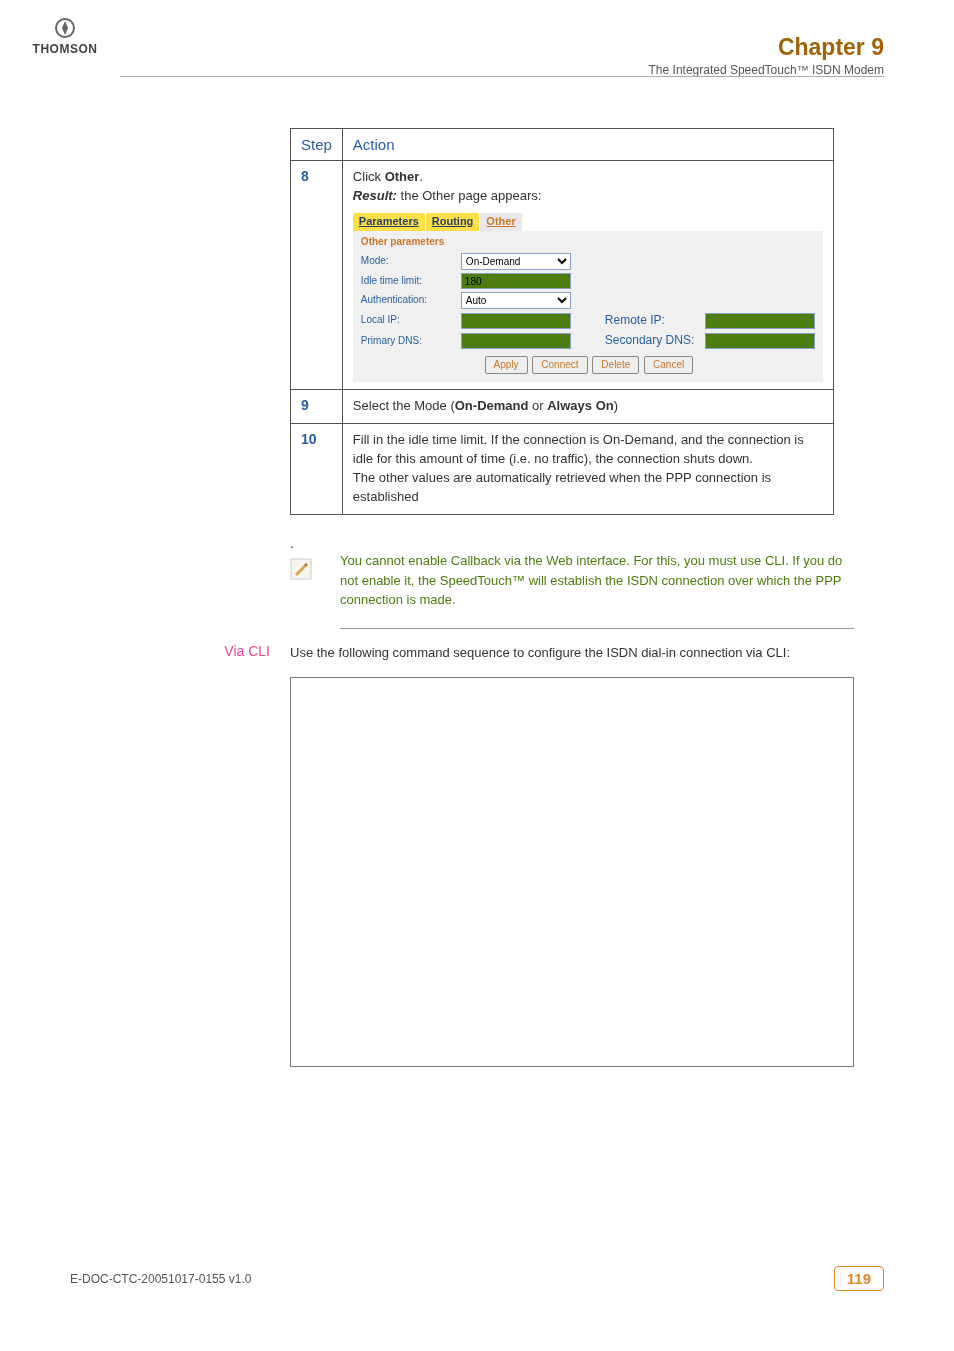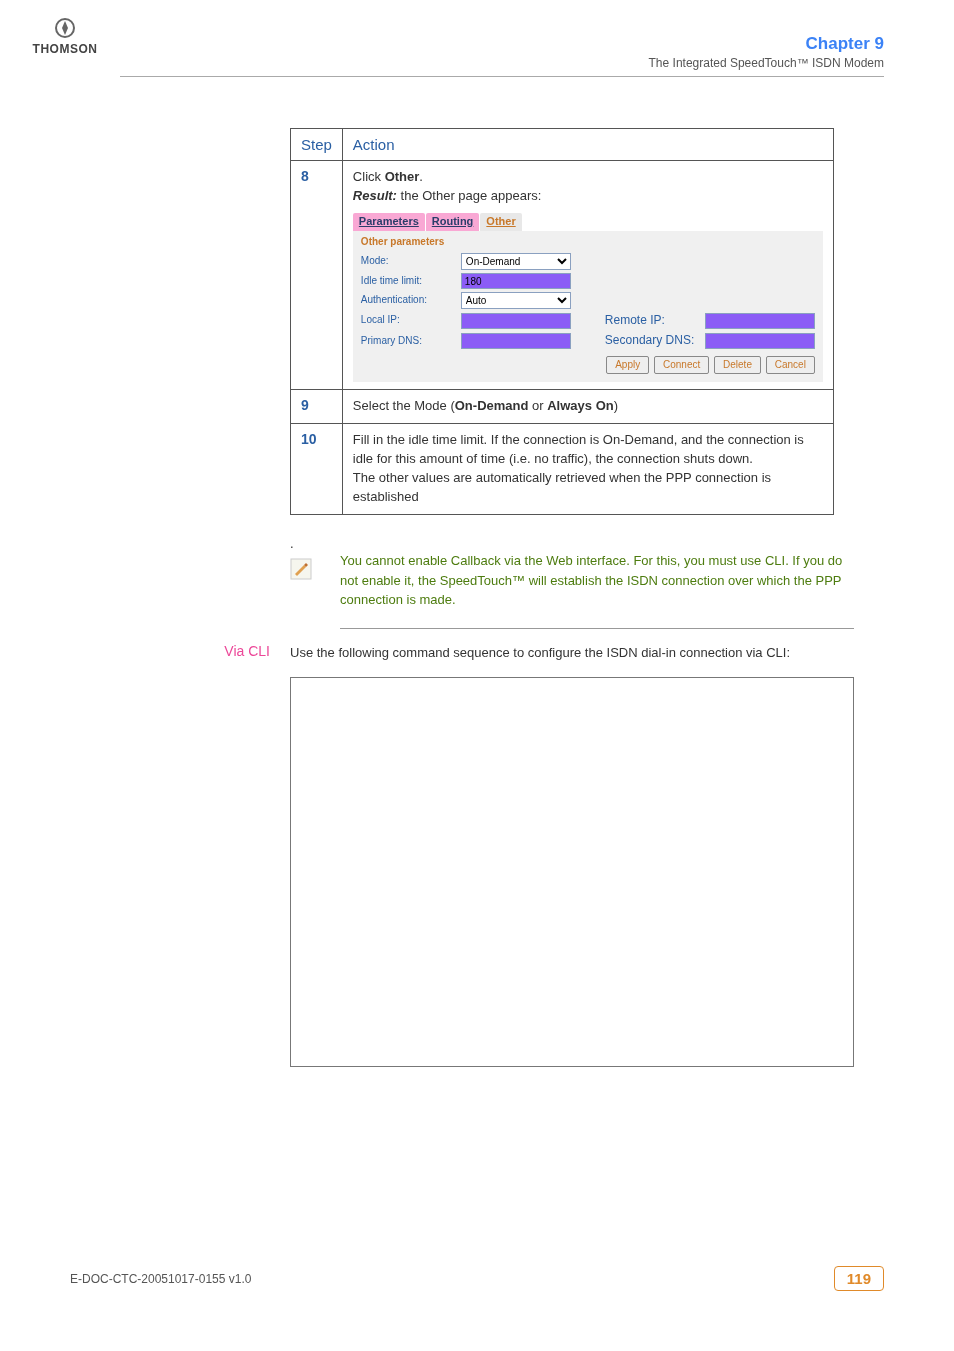--- a/index.html
+++ b/index.html
@@ -21,21 +21,21 @@
   }
   .thomson-logo svg { display: block; margin: 0 auto 2px; }
   .thomson-text { font-weight: bold; font-size: 12px; color: #444; letter-spacing: 0.5px; }
 
   .header-right {
     position: absolute;
     top: 34px;
     right: 70px;
     text-align: right;
   }
-  .chapter-title { color: #3b82f6; font-weight: bold; font-size: 17px; }
+  .chapter-title { color: #a16207; font-weight: bold; font-size: 23px; }
   .chapter-sub { color: #555; font-size: 12px; margin-top: 2px; }
   .header-rule {
     position: absolute;
     top: 76px;
     left: 120px;
     right: 70px;
     border-top: 1px solid #aaa;
   }
 
   .content {
@@ -65,21 +65,21 @@
     font-weight: bold;
     width: 46px;
     font-size: 14px;
   }
   table.steps td.action { color: #333; font-size: 13px; line-height: 1.45; }
 
   
   .tabbar { margin-top: 6px; }
   .tab {
     display: inline-block;
-    background: #f9a8d4;
+    background: #fde047;
     color: #2a3d6a;
     font-weight: bold;
     font-size: 11px;
     padding: 1px 6px;
     text-decoration: underline;
     border-top-left-radius: 2px;
     border-top-right-radius: 2px;
     margin-right: 1px;
     vertical-align: bottom;
   }
@@ -87,22 +87,22 @@
   .panel {
     background: #f0f0f0;
     padding: 4px 8px 8px 8px;
     font-size: 10px;
   }
   .panel-title { color: #c8782a; font-weight: bold; font-size: 10px; margin-bottom: 4px; }
   .prow { display: flex; align-items: center; margin: 3px 0; gap: 8px; }
   .plabel { color: #2a5fa3; font-size: 10px; width: 92px; }
   .plabel2 { color: #2a5fa3; font-size: 12px; width: 92px; margin-left: 26px; }
   .pselect { width: 110px; height: 17px; font-size: 10px; border: 1px solid #8aa0c0; background: #fff; }
-  .pinput { width: 110px; height: 16px; font-size: 10px; border: 1px solid #8aa0c0; background: #8b5cf6; padding: 0 3px; }
-  .panel-buttons { text-align: right; margin-top: 6px; }
+  .pinput { width: 110px; height: 16px; font-size: 10px; border: 1px solid #8aa0c0; background: #4d7c0f; padding: 0 3px; }
+  .panel-buttons { text-align: center; margin-top: 6px; }
   .pbtn {
     display: inline-block;
     border: 1px solid #888;
     background: #eee;
     color: #c8782a;
     font-size: 10px;
     padding: 1px 8px;
     margin-left: 2px;
     border-radius: 2px;
   }

